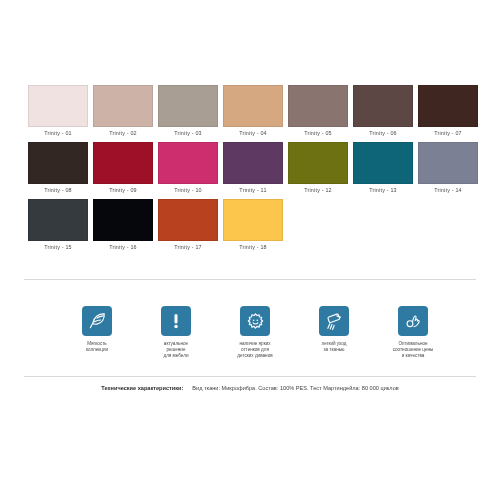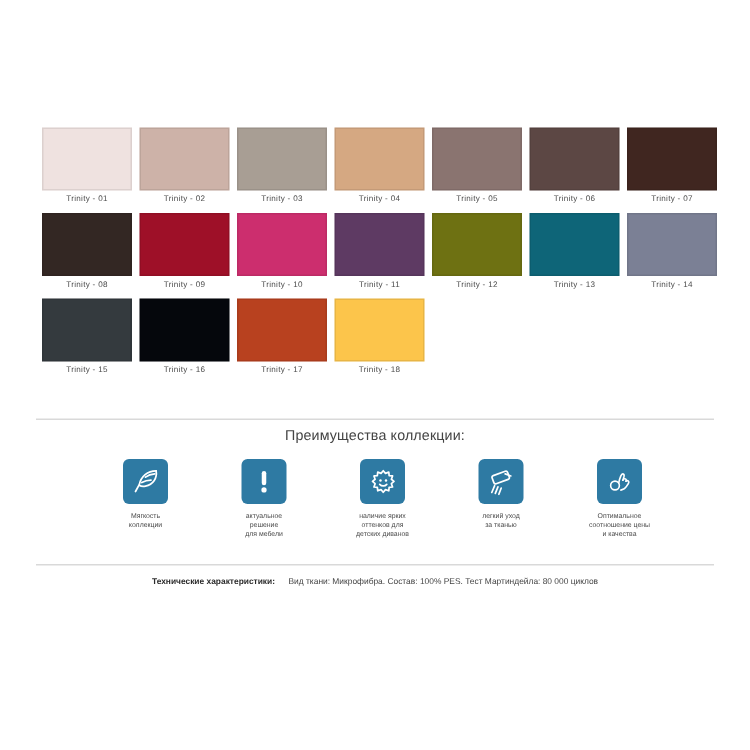--- a/index.html
+++ b/index.html
@@ -211,21 +211,20 @@
       <div class="swatch-cell">
         <div class="swatch-chip" style="background-color: rgb(252, 197, 75);"></div>
         <div class="swatch-label">Trinity - 18</div>
       </div>
     </div>
 
   </div>
 
   <div class="rule" id="rule-top"></div>
 
-  <div class="benefits-title">Преимущества коллекции:</div>
 
   <div class="benefits-row">
 
     <div class="benefit">
       <div class="benefit-icon" style="background-color: rgb(46, 122, 163);">
         <svg width="20" height="20" viewBox="0 0 24 24" fill="none" stroke="#ffffff" stroke-width="1.4" stroke-linecap="round" stroke-linejoin="round">
           <path d="M20.5 3.5c-7 0-12 4.5-13.5 11L4 20"></path>
           <path d="M20.5 3.5c1 6-2.5 11-8.5 12.2-2 .4-3.6.2-5-.7"></path>
           <path d="M12 8.5c2.2-1.6 5-2.4 7.4-2.6"></path>
           <path d="M9 12.8c2.4-1.4 5-2 7.4-2"></path>

